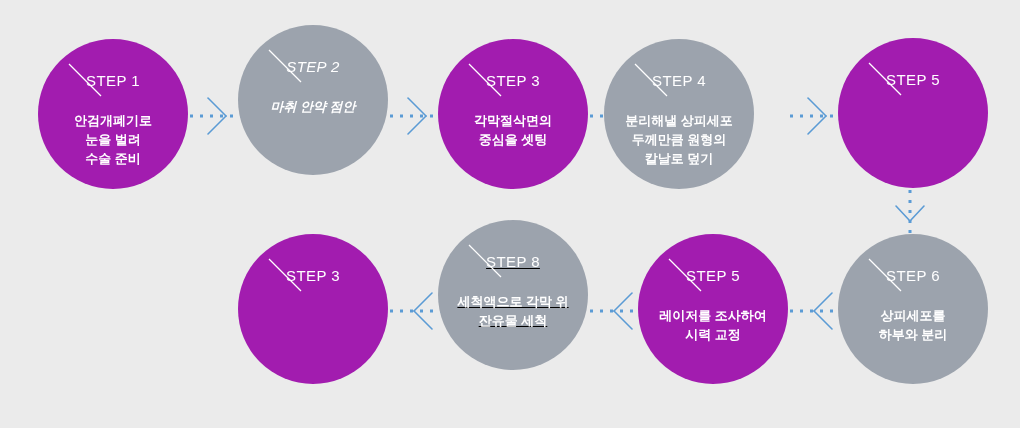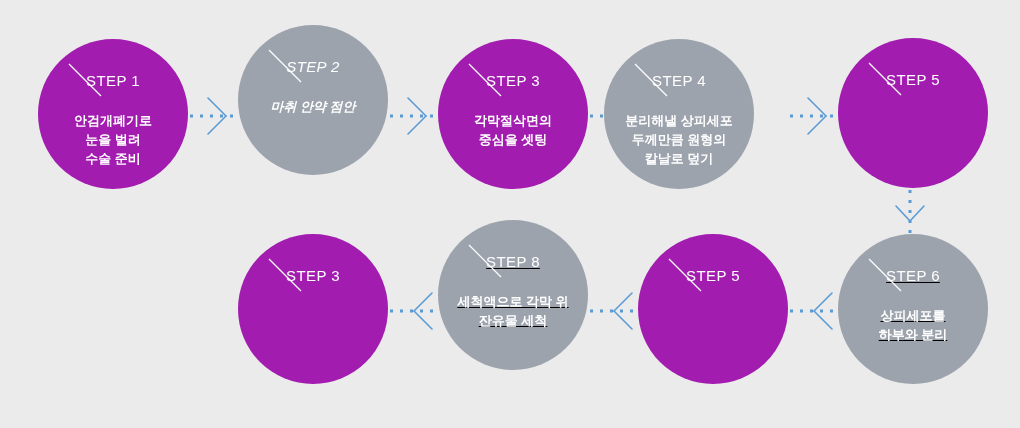--- a/index.html
+++ b/index.html
@@ -181,37 +181,39 @@
 칼날로 덮기</div>
     </div>
     <div class="step-node blue" style="left: 838px; top: 38px;">
       <span class="tick-line">
         <svg width="34" height="34" viewBox="0 0 34 34">
           <line x1="1" y1="1" x2="33" y2="33" stroke="#ffffff" stroke-width="1.2"></line>
         </svg>
       </span>
       <div class="step-label">STEP 5</div>
     </div>
-    <div class="step-node gray" style="left: 838px; top: 234px; text-decoration: underline;">
+    <div class="step-node gray" style="left: 838px; top: 234px;">
       <span class="tick-line">
         <svg width="34" height="34" viewBox="0 0 34 34">
           <line x1="1" y1="1" x2="33" y2="33" stroke="#ffffff" stroke-width="1.2"></line>
         </svg>
       </span>
       <div class="step-label">STEP 6</div>
       <div class="step-body">상피세포를
 하부와 분리</div>
     </div>
     <div class="step-node blue" style="left: 638px; top: 234px;">
       <span class="tick-line">
         <svg width="34" height="34" viewBox="0 0 34 34">
           <line x1="1" y1="1" x2="33" y2="33" stroke="#ffffff" stroke-width="1.2"></line>
         </svg>
       </span>
       <div class="step-label">STEP 5</div>
+      <div class="step-body">레이저를 조사하여
+시력 교정</div>
     </div>
     <div class="step-node gray" style="left: 438px; top: 220px; text-decoration: underline;">
       <span class="tick-line">
         <svg width="34" height="34" viewBox="0 0 34 34">
           <line x1="1" y1="1" x2="33" y2="33" stroke="#ffffff" stroke-width="1.2"></line>
         </svg>
       </span>
       <div class="step-label">STEP 8</div>
       <div class="step-body">세척액으로 각막 위
 잔유물 세척</div>

